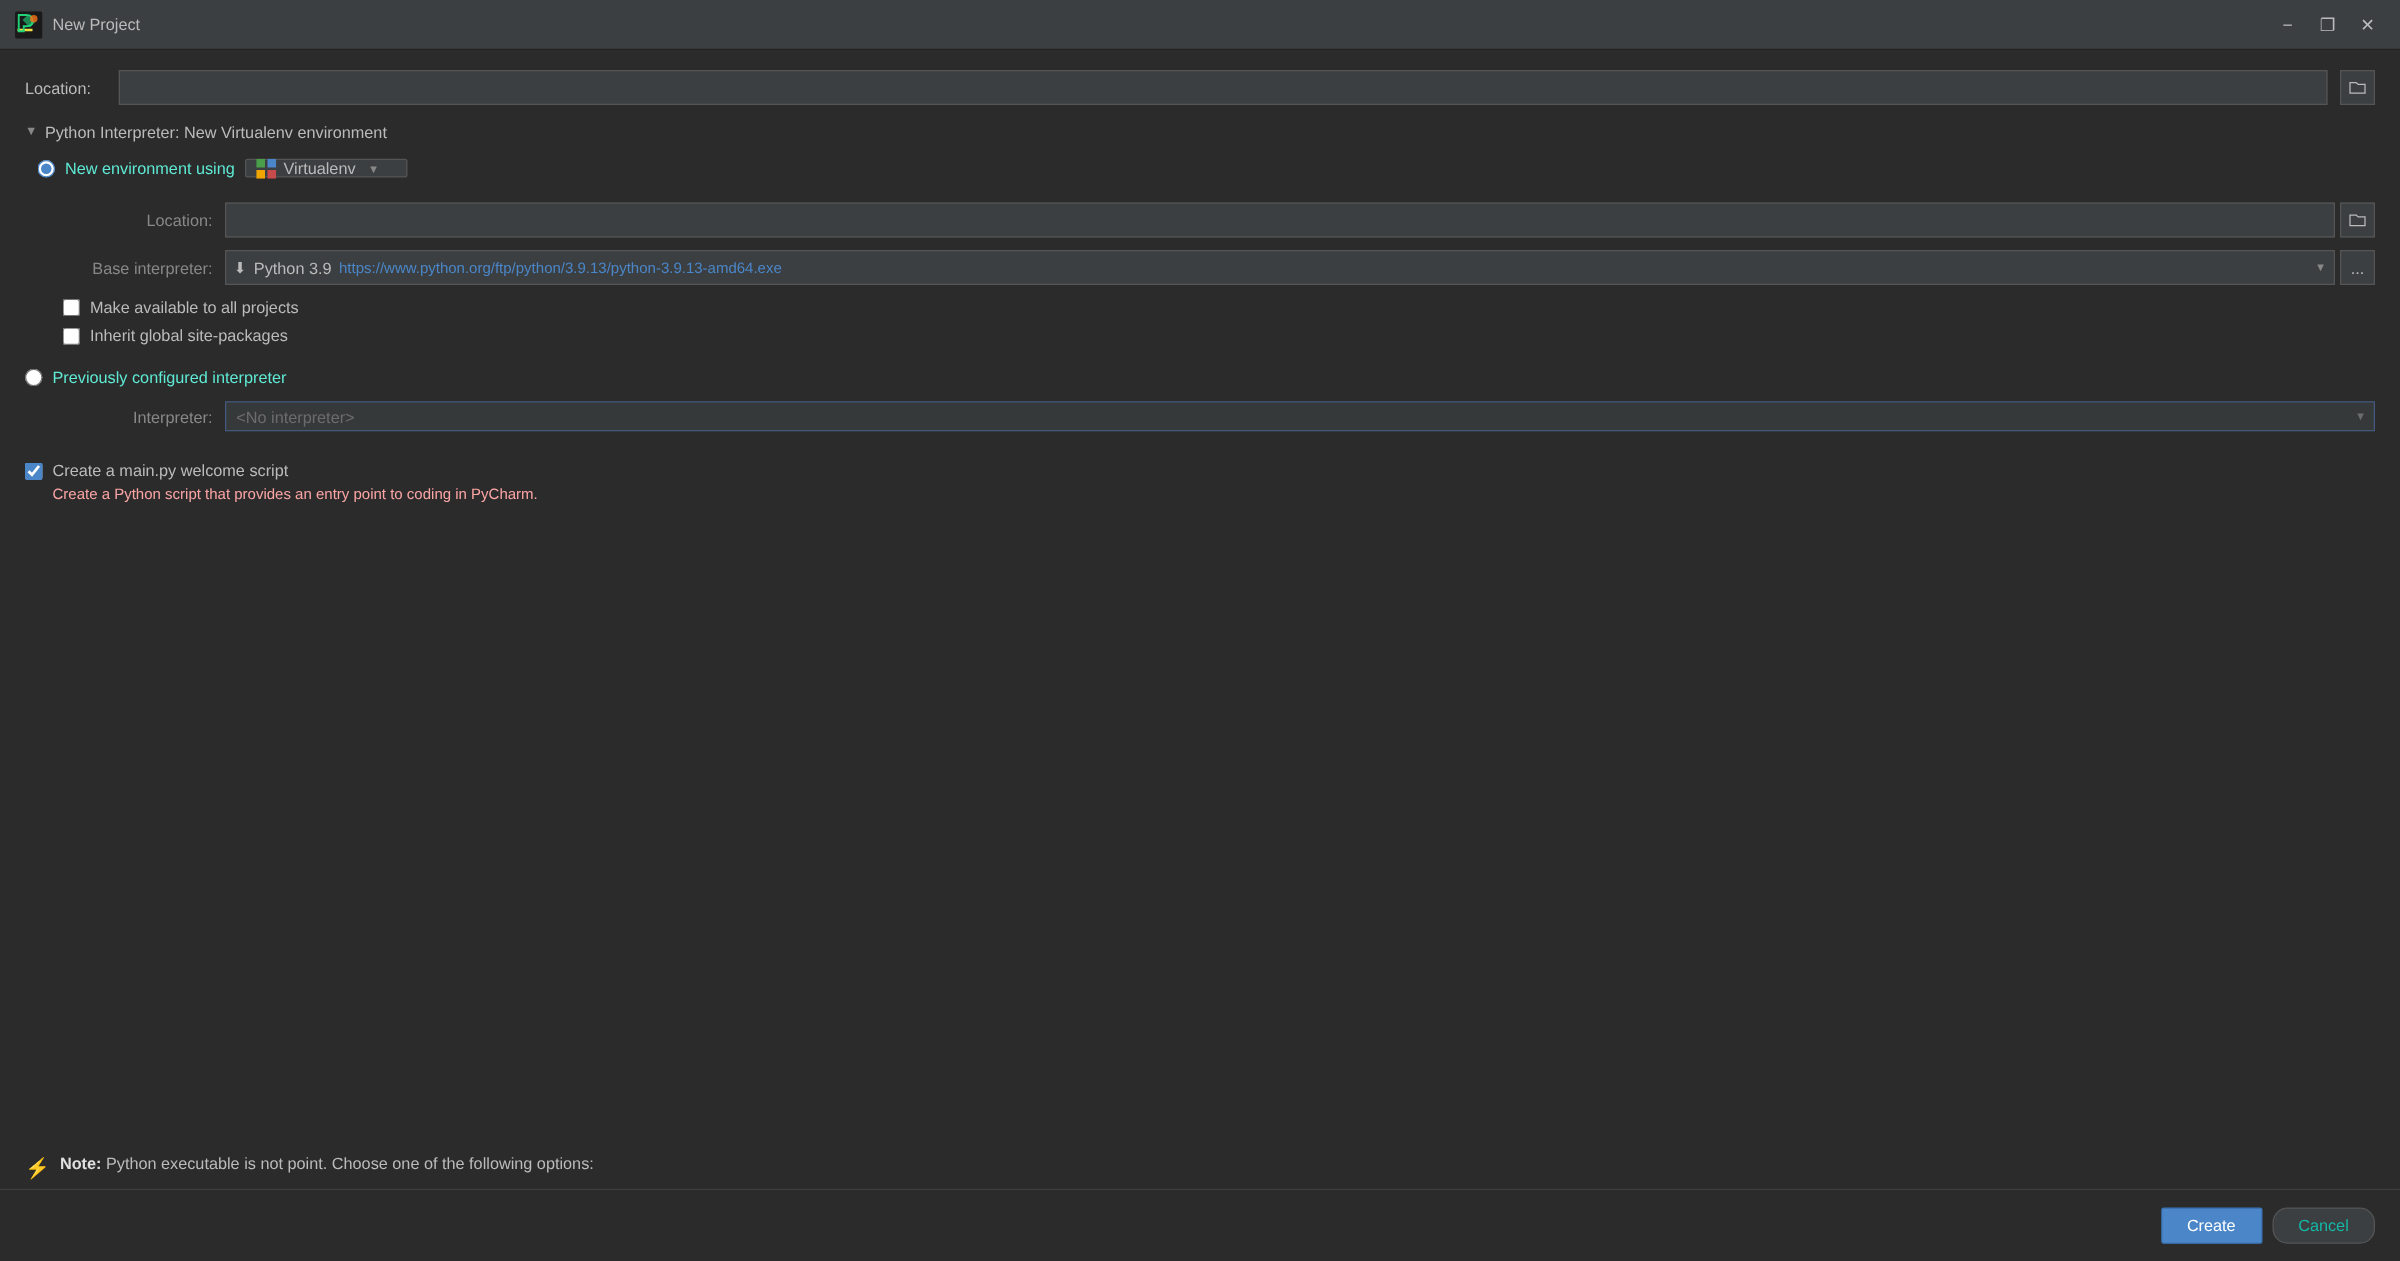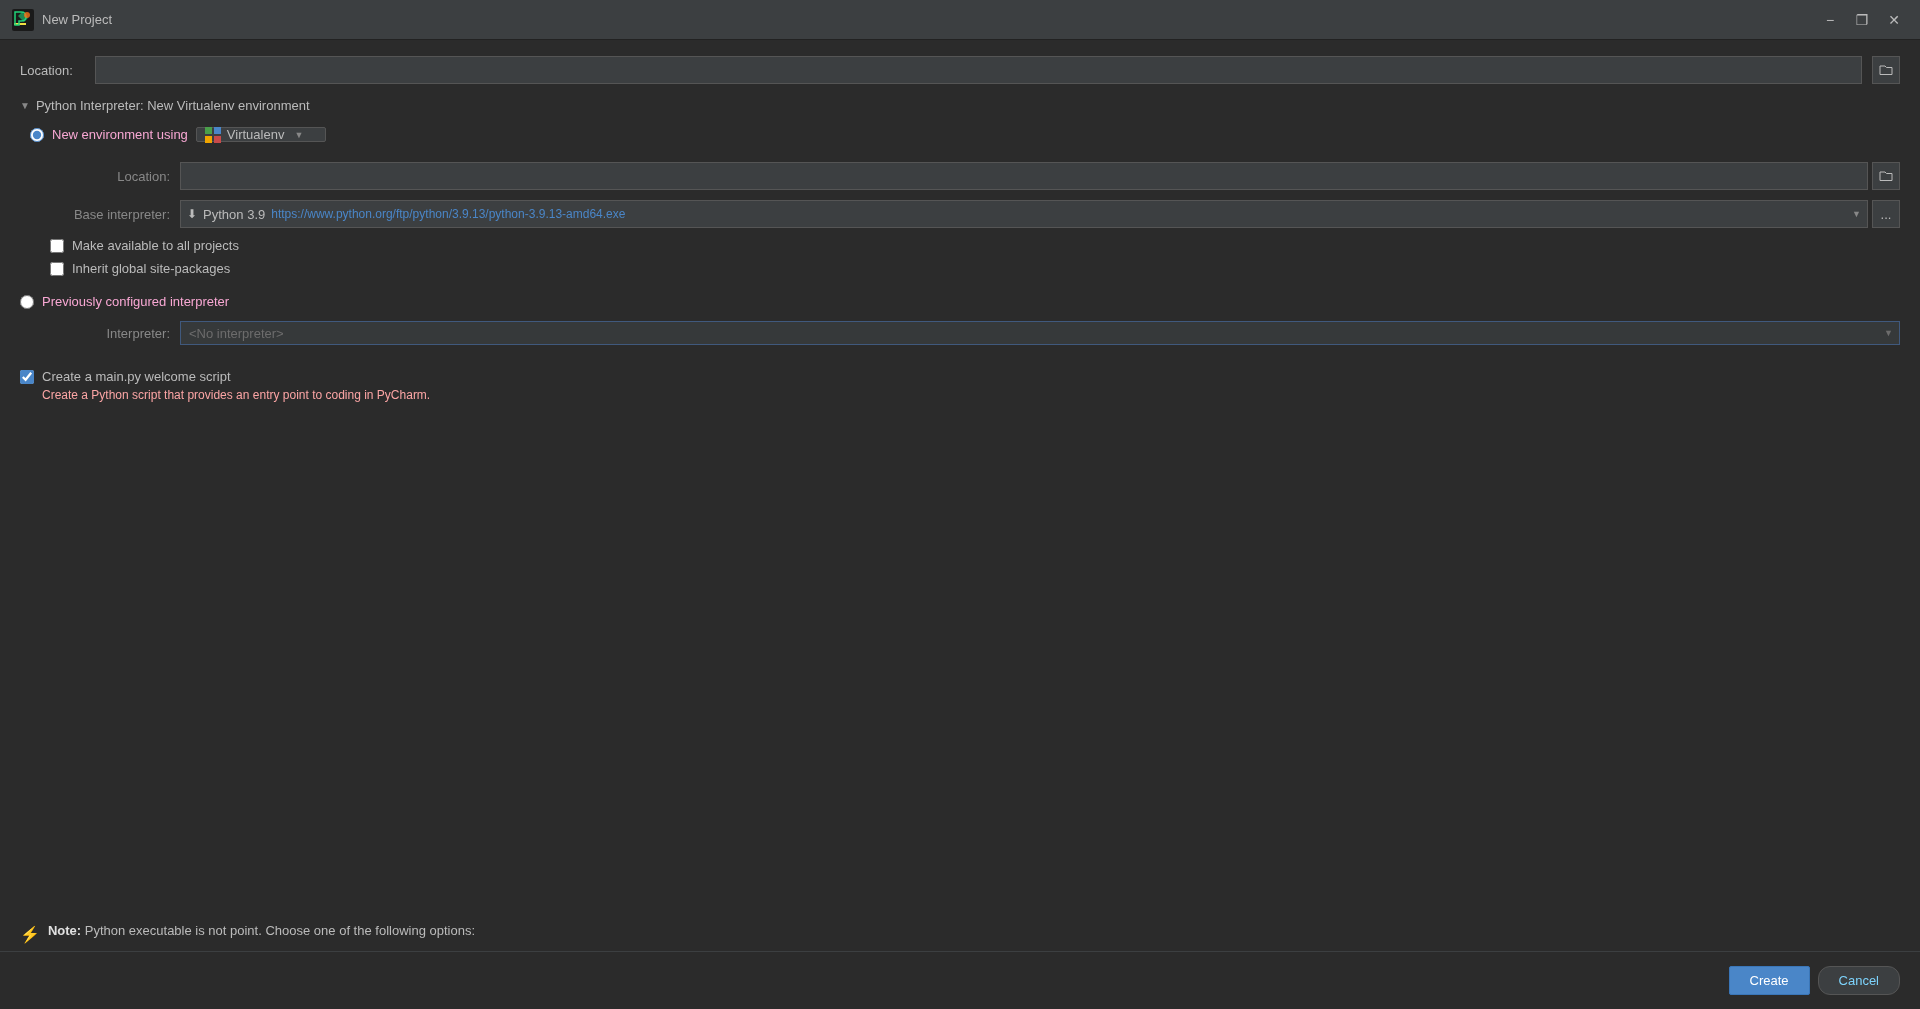--- a/index.html
+++ b/index.html
@@ -121,21 +121,21 @@
       gap: 8px;
       margin-bottom: 10px;
     }
     .radio-input {
       accent-color: #4a86c8;
       width: 14px;
       height: 14px;
       cursor: pointer;
     }
     .radio-label {
-      color: #f9a8d4;
+      color: #5eead4;
       font-size: 13px;
     }
 
     
     .virtualenv-dropdown {
       background: #3c3f41;
       border: 1px solid #555;
       color: #bbb;
       font-size: 13px;
       padding: 3px 8px;
@@ -362,21 +362,21 @@
       border: 1px solid #3a76b8;
       color: #fff;
       font-size: 13px;
       padding: 6px 20px;
       cursor: pointer;
       border-radius: 2px;
     }
     .btn-cancel {
       background: #3c3f41;
       border: 1px solid #555;
-      color: #7dd3fc;
+      color: #14b8a6;
       font-size: 13px;
       padding: 6px 20px;
       cursor: pointer;
       border-radius: 12px;
     }
 
     
     .pycharm-logo {
       width: 22px;
       height: 22px;

